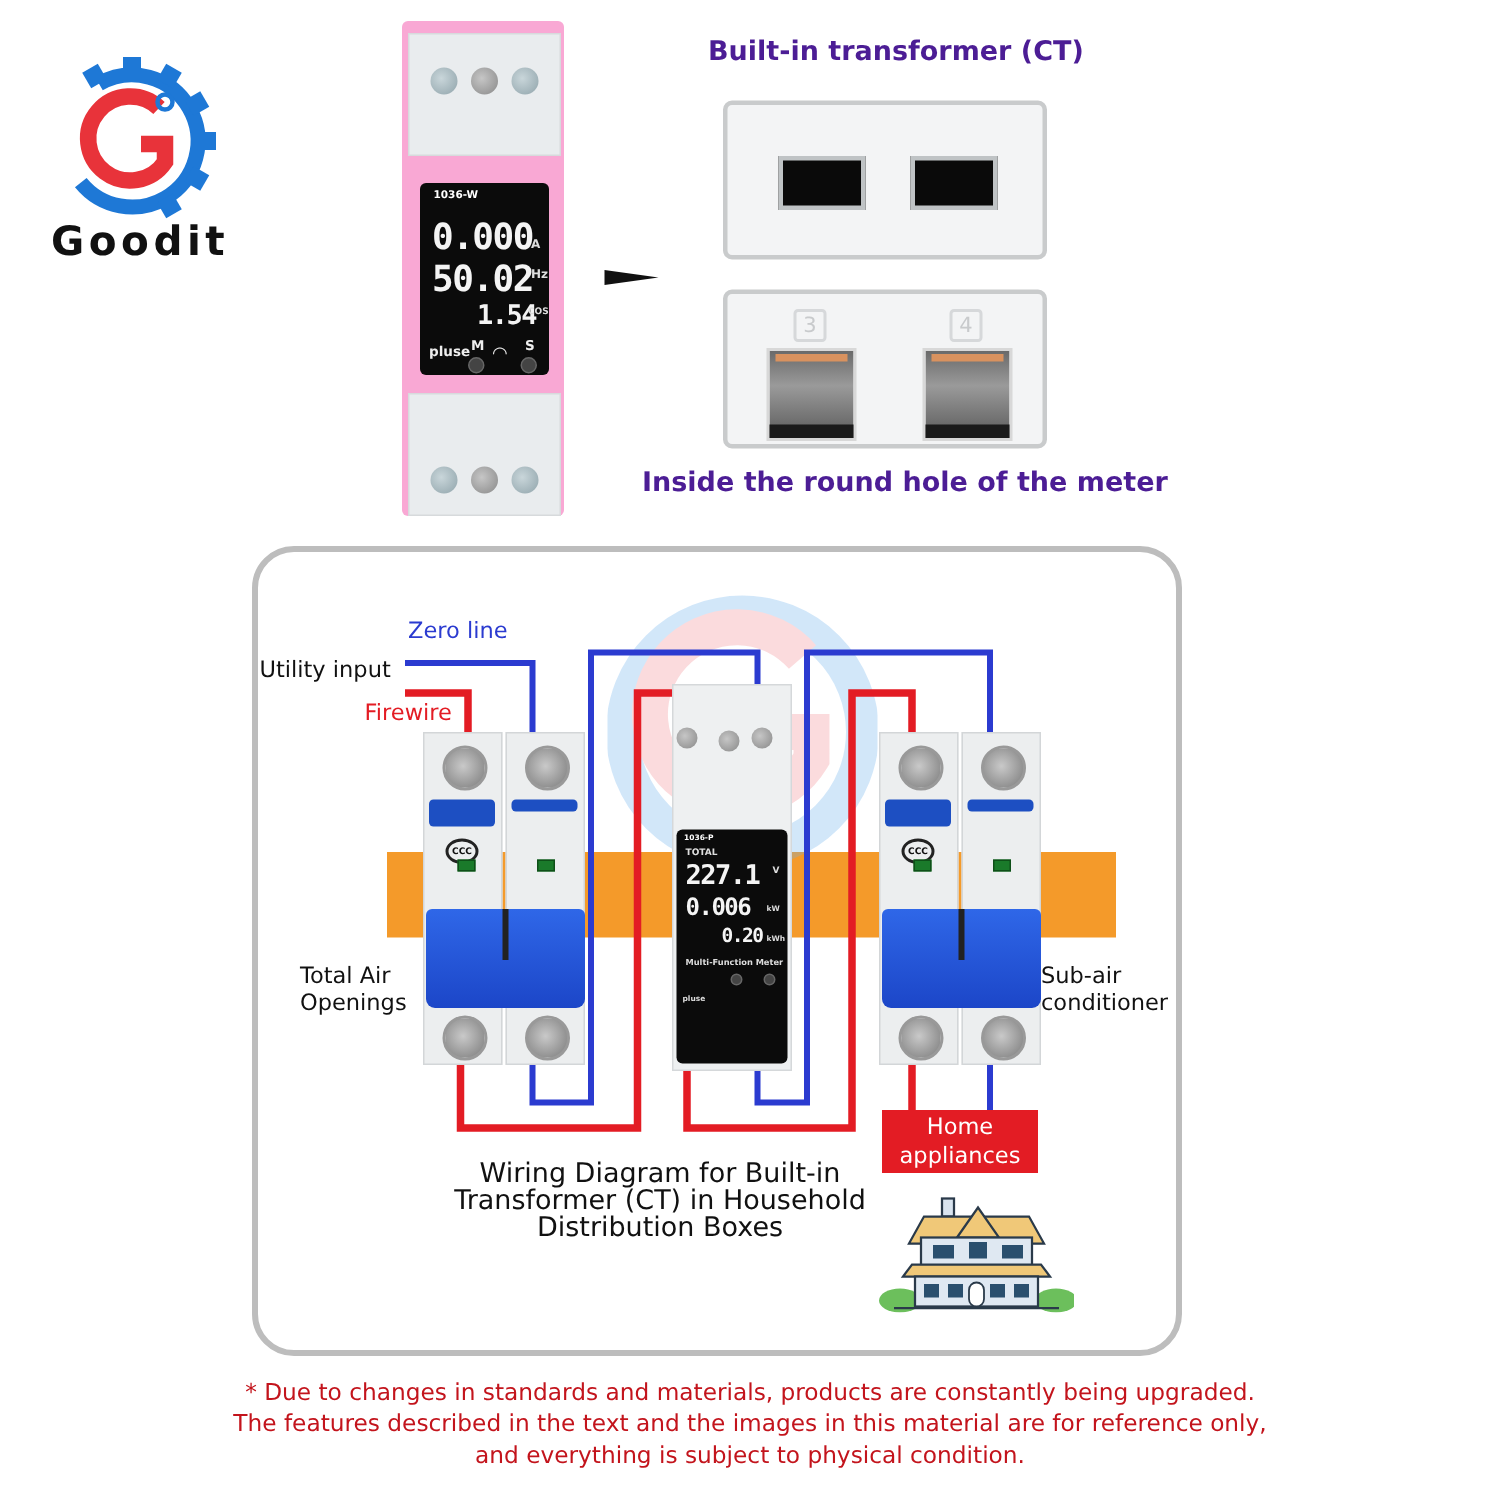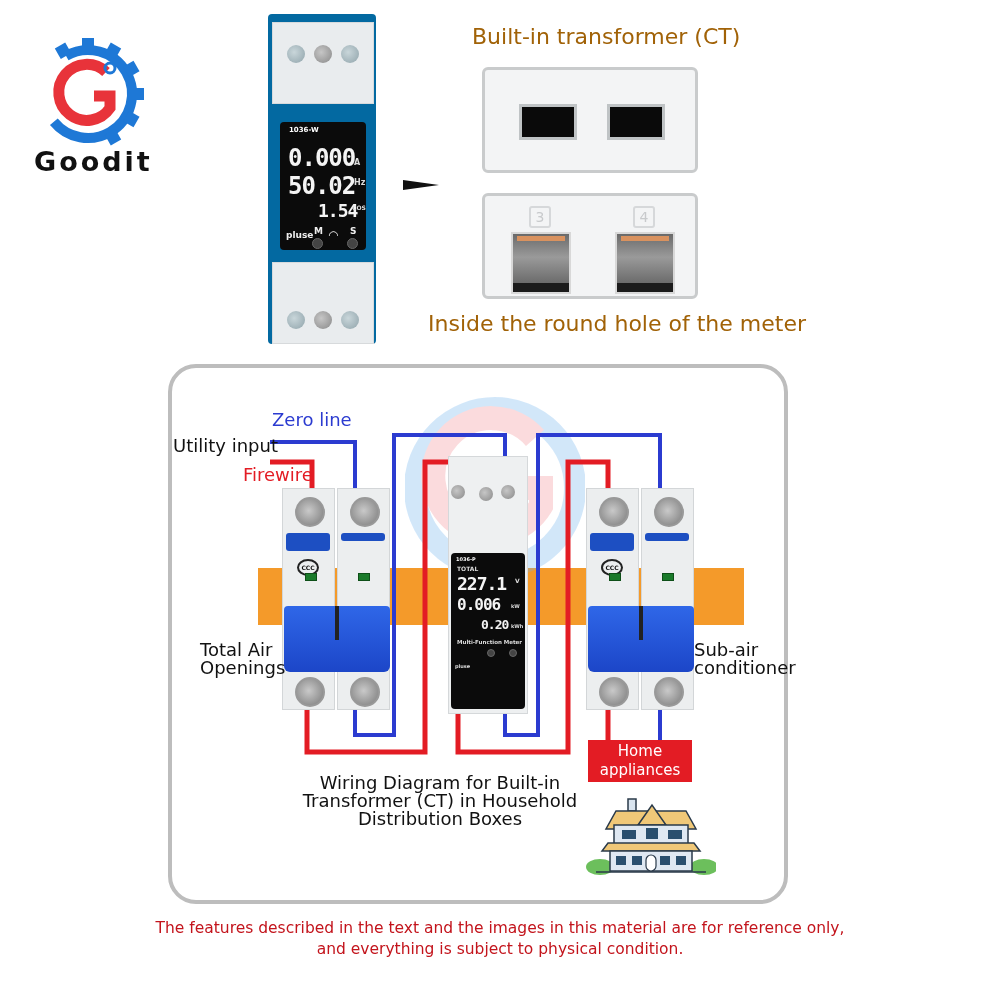--- a/index.html
+++ b/index.html
@@ -4,45 +4,45 @@
 <style>
   html, body { margin: 0; padding: 0; background: #ffffff; }
   body { width: 1000px; height: 1000px; position: relative; overflow: hidden; font-family: "DejaVu Sans", sans-serif; color: #111; }
   .abs { position: absolute; }
 
   
   #logo { left: 28px; top: 36px; width: 130px; height: 150px; }
   .logo-text { position: absolute; left: 6px; top: 110px; font-family: "DejaVu Sans", sans-serif; font-weight: bold; font-size: 27px; letter-spacing: 3px; color: #111; }
 
   
-  .meter-top { left: 268px; top: 14px; width: 108px; height: 330px; background: #0369a1; border-radius: 4px; }
+  .meter-top { left: 268px; top: 14px; width: 108px; height: 330px; background: #f9a8d4; border-radius: 4px; }
   .meter-cap { position: absolute; left: 4px; width: 100px; height: 80px; background: #e9ecee; border: 1px solid #d7dadc; }
   .screw { position: absolute; width: 18px; height: 18px; border-radius: 50%; background: radial-gradient(circle at 40% 40%, #c9d6da, #8fa3aa); }
   .screw.grey { background: radial-gradient(circle at 40% 40%, #c6c6c6, #888); }
   .lcd { position: absolute; background: #0b0b0b; border-radius: 4px; color: #fff; }
   .lcd .model { position: absolute; left: 9px; top: 4px; font-size: 7px; font-weight: bold; }
   .lcd .seg { position: absolute; font-family: "DejaVu Sans Mono", monospace; font-weight: bold; color: #f4f4f4; letter-spacing: -1px; }
   .lcd .unit { position: absolute; font-size: 8px; font-weight: bold; color: #ddd; }
   .lcd .btnlbl { position: absolute; font-size: 9px; font-weight: bold; color: #eee; }
   .lcd .dot { position: absolute; width: 9px; height: 9px; border-radius: 50%; background: #444; border: 1px solid #666; }
 
   
-  .caption { font-family: "DejaVu Sans", sans-serif; font-size: 22px; color: #a16207; white-space: nowrap; }
+  .caption { font-family: "DejaVu Sans", sans-serif; font-size: 18px; color: #4c1d95; white-space: nowrap; font-weight: bold; }
   .ct-panel { position: absolute; background: #f3f4f5; border: 3px solid #c9cbcc; border-radius: 6px; }
   .ct-hole { position: absolute; background: #0a0a0a; border: 3px solid #bfc3c5; }
   .ct-term { position: absolute; width: 56px; height: 58px; background: linear-gradient(#6a6a6a, #9a9a9a 40%, #5b5b5b); border: 2px solid #d8d8d8; }
   .ct-term::before { content: ""; position: absolute; left: 4px; top: 2px; right: 4px; height: 5px; background: #d9925f; }
   .ct-term::after { content: ""; position: absolute; left: 0; right: 0; bottom: 0; height: 9px; background: #1b1b1b; }
   .ct-num { position: absolute; width: 18px; height: 18px; border: 2px solid #d6d8da; border-radius: 3px; color: #c8cacc; font-size: 14px; text-align: center; line-height: 18px; }
   .arrow { position: absolute; left: 403px; top: 180px; width: 0; height: 0; border-top: 5px solid transparent; border-bottom: 5px solid transparent; border-left: 36px solid #111; }
 
   
   .frame { left: 168px; top: 364px; width: 620px; height: 540px; border: 4px solid #bdbdbd; border-radius: 28px; box-sizing: border-box; }
   .orange-rail { left: 258px; top: 568px; width: 486px; height: 57px; background: #f49a2a; }
-  .label { position: absolute; font-family: "DejaVu Sans", sans-serif; font-size: 18px; color: #111; white-space: nowrap; line-height: 18px; }
+  .label { position: absolute; font-family: "DejaVu Sans", sans-serif; font-size: 15px; color: #111; white-space: nowrap; line-height: 18px; }
   .label.blue { color: #2b3bd0; }
   .label.red { color: #e31c24; }
 
   
   .breaker { position: absolute; width: 110px; height: 222px; }
   .pole { position: absolute; top: 0; width: 53px; height: 222px; background: #eceeef; border: 1px solid #d3d6d8; box-sizing: border-box; }
   .pole .term { position: absolute; left: 12px; width: 26px; height: 26px; border-radius: 50%; background: radial-gradient(circle at 45% 45%, #c9c9c9, #7a7a7a); border: 2px solid #999; }
   .pole .blue-top { position: absolute; left: 3px; top: 44px; width: 44px; height: 18px; background: #1d4fc2; border-radius: 3px; }
   .pole .green { position: absolute; top: 84px; width: 10px; height: 6px; background: #1a7a2a; border: 1px solid #0e4f18; }
   .handle { position: absolute; left: 2px; top: 118px; width: 106px; height: 66px; background: linear-gradient(#2f67e8, #1c46c8); border-radius: 4px 4px 6px 6px; }
@@ -240,15 +240,16 @@
     <rect x="30" y="61" width="10" height="9" fill="#2a4f6e"></rect>
     <rect x="46" y="61" width="10" height="9" fill="#2a4f6e"></rect>
     <rect x="60" y="60" width="10" height="16" rx="5" fill="#fff" stroke="#2a3a4a" stroke-width="1.2"></rect>
     <rect x="74" y="61" width="10" height="9" fill="#2a4f6e"></rect>
     <rect x="90" y="61" width="10" height="9" fill="#2a4f6e"></rect>
     <line x1="10" y1="77" x2="120" y2="77" stroke="#2a3a4a" stroke-width="1.5"></line>
   </svg>
 </div>
 
 <div class="abs notice">
+  <div>* Due to changes in standards and materials, products are constantly being upgraded.</div>
   <div>The features described in the text and the images in this material are for reference only,</div>
   <div>and everything is subject to physical condition.</div>
 </div>
 
 </body></html>

